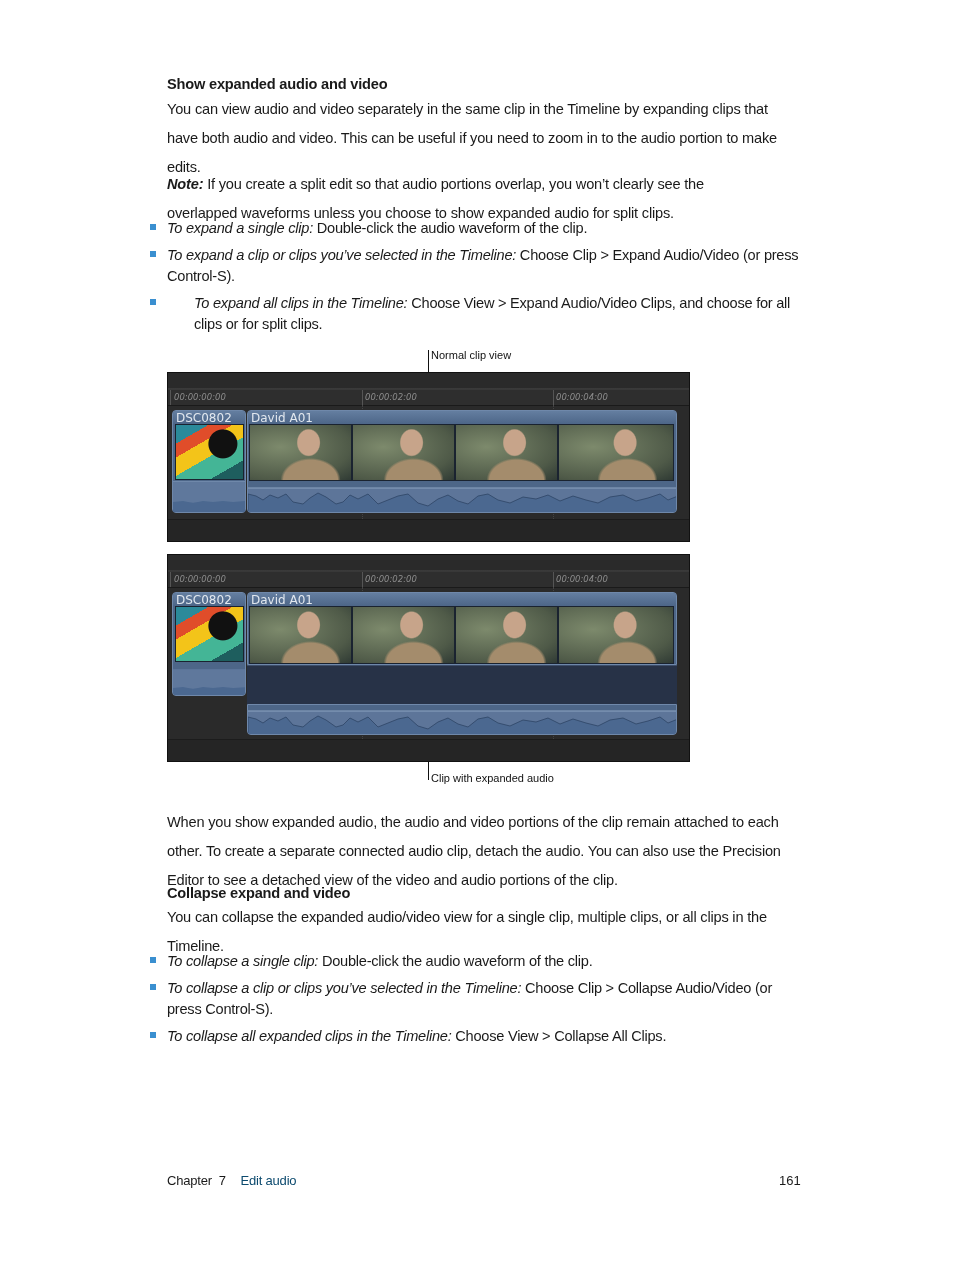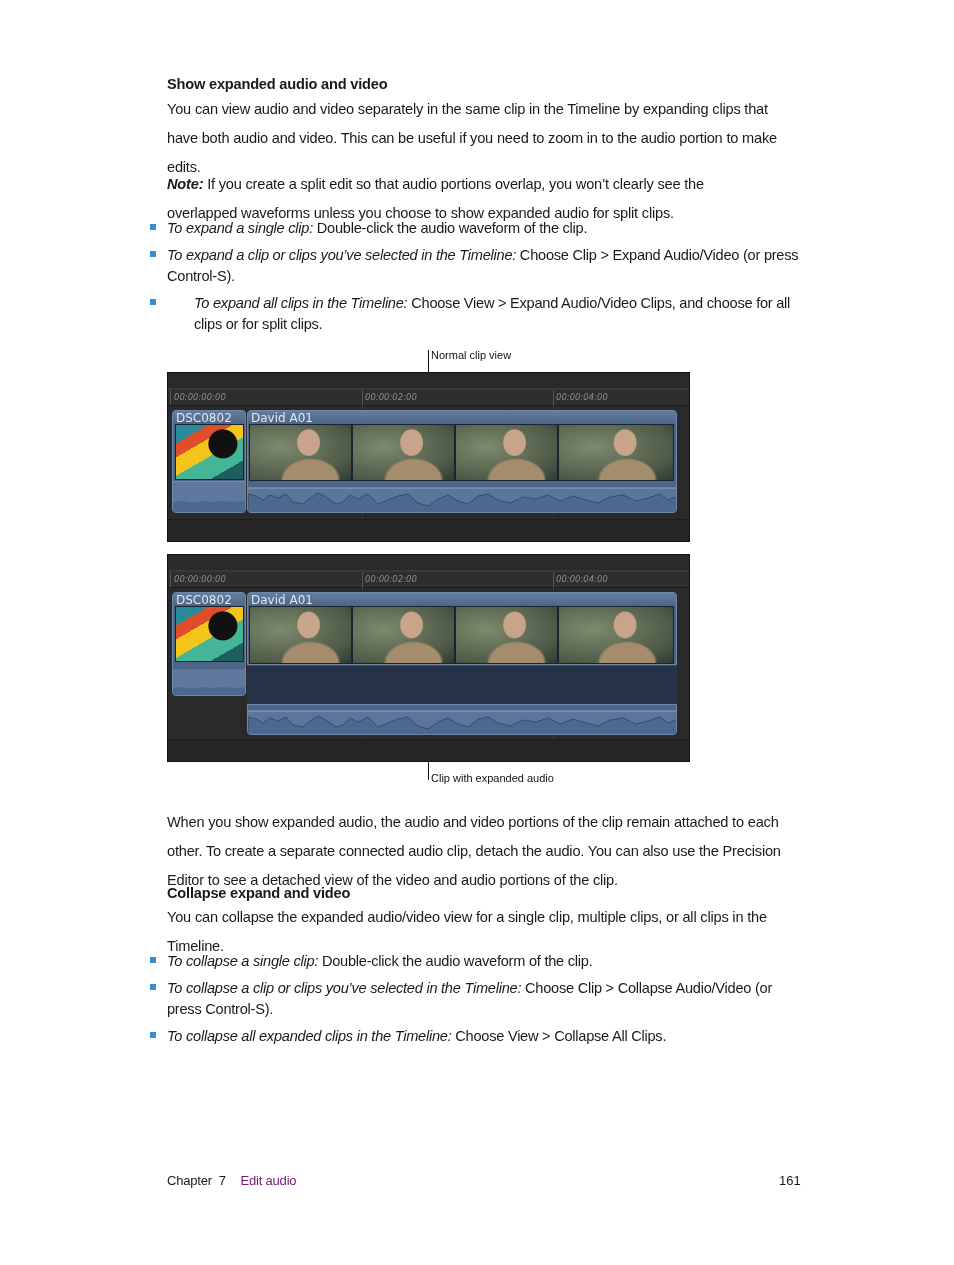--- a/index.html
+++ b/index.html
@@ -36,21 +36,21 @@
       linear-gradient(150deg, #2b8a9a 0 20%, #e04d2a 20% 35%, #f3c419 35% 55%, #44b596 55% 80%, #1e5e5e 80%); }
   .thumb-david { background:
       radial-gradient(ellipse 12px 14px at 58% 32%, #c7a48a 0 90%, transparent 100%),
       radial-gradient(ellipse 30px 22px at 60% 100%, #a48c6c 0 90%, transparent 100%),
       radial-gradient(ellipse at 30% 40%, #7d8a6c, #4f5a48 70%, #2f3a34); }
   .wave { position:absolute; background:#4f6d94; overflow:hidden; }
   .audio-band { position:absolute; background:#5b7499; }
   .exp-gap { position:absolute; background:#273247; border-top:1px solid #3d4e6a; border-bottom:1px solid #151c28; }
 
   .footer-chapter { position:absolute; left:167px; top:1173px; font-size:13px; letter-spacing:-0.2px; }
-  .footer-link { color:#701a75; }
+  .footer-link { color:#0c4a6e; }
   .footer-page { position:absolute; left:779px; top:1173px; font-size:13px; }
 </style>
 </head>
 <body>
 
 <div class="abs heading" style="left:167px; top:74px;">Show expanded audio and video</div>
 <div class="abs body-text" style="left:167px; top:95px; width:632px;">You can view audio and video separately in the same clip in the Timeline by expanding clips that have both audio and video. This can be useful if you need to zoom in to the audio portion to make edits.</div>
 <div class="abs body-text" style="left:167px; top:170px; width:600px;">
   <em class="lead" style="font-weight:bold;">Note:</em><span> If you create a split edit so that audio portions overlap, you won’t clearly see the overlapped waveforms unless you choose to show expanded audio for split clips.</span>
 </div>

